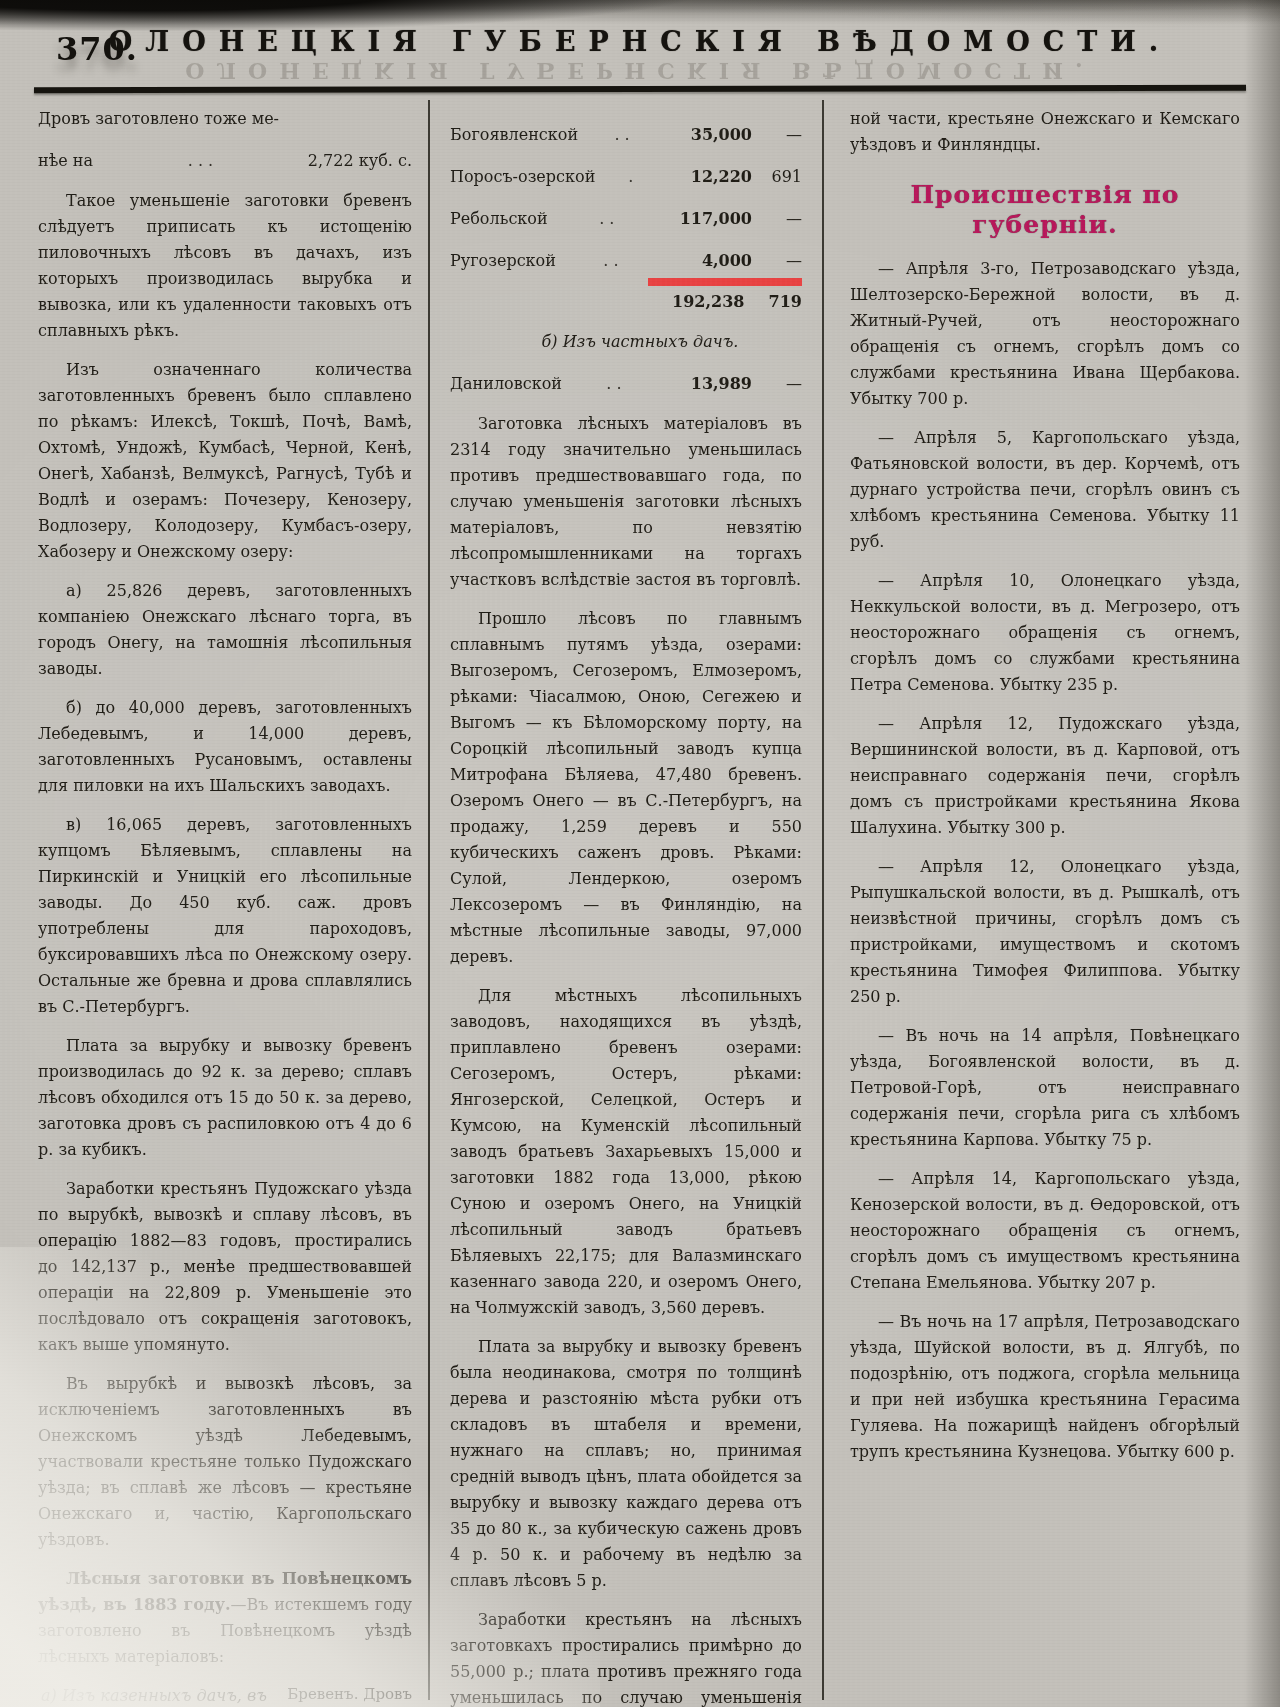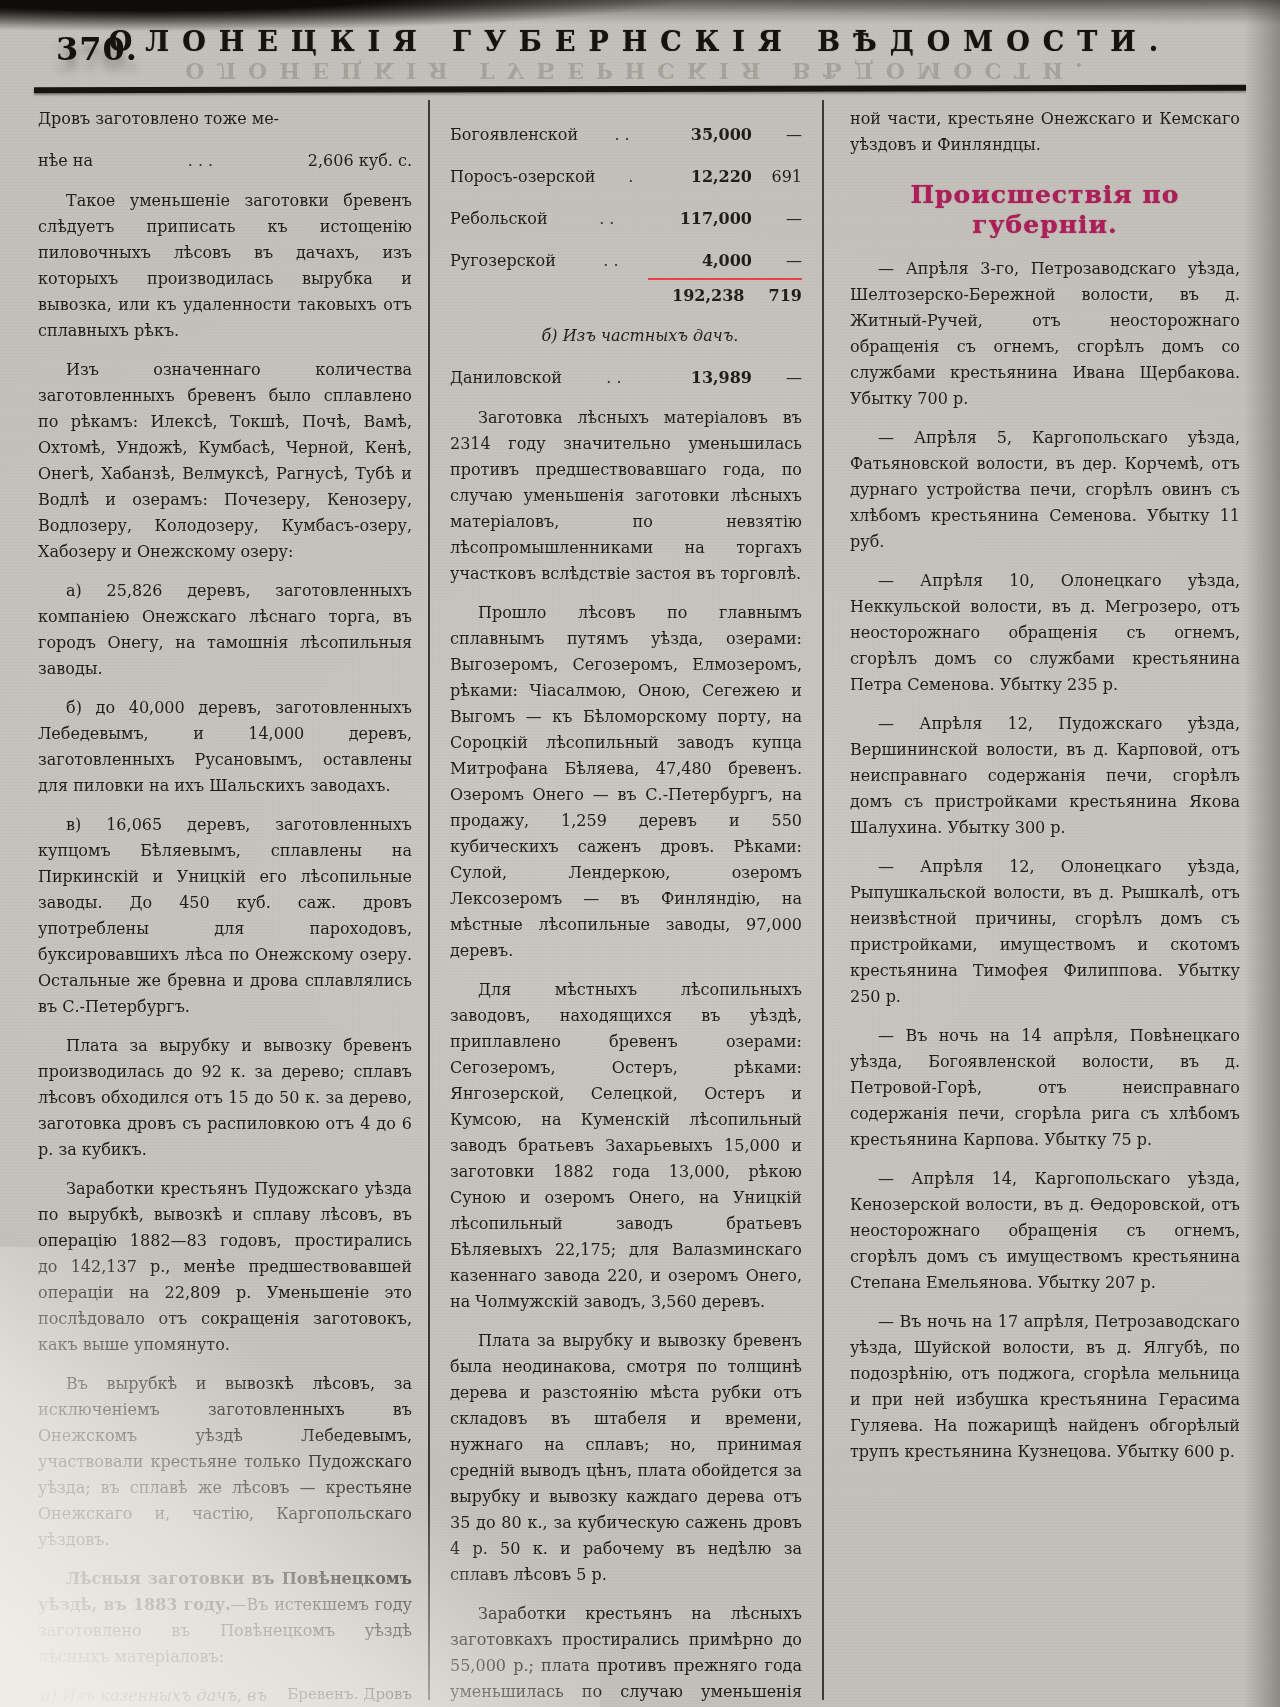--- a/index.html
+++ b/index.html
@@ -68,21 +68,21 @@
   
   .lrow{display:flex;align-items:baseline;margin:16px 0 4px;}
   .lrow .lbl{white-space:nowrap;}
   .lrow .dots{flex:1;text-align:center;overflow:hidden;white-space:nowrap;color:#35312a;}
   .lrow .num1{width:86px;text-align:right;white-space:nowrap;font-weight:bold;}
   .lrow .num2{width:50px;text-align:right;white-space:nowrap;}
   .tbl-caption{font-style:italic;margin:6px 0 2px;display:flex;justify-content:space-between;align-items:flex-start;}
   .tbl-caption .cap{width:232px;text-align:center;}
   .tbl-heads{text-align:right;width:132px;line-height:22px;font-style:normal;font-size:15px;}
   .sum-row{display:flex;justify-content:flex-end;margin:2px 0 14px;font-weight:bold;}
-  .sum-row .nums{border-top:2px solid #ef4444;padding-top:3px;}
+  .sum-row .nums{border-top:8px solid #ef4444;padding-top:3px;}
   .sum-row .num1{display:inline-block;width:96px;text-align:right;}
   .sum-row .num2{display:inline-block;width:52px;text-align:right;}
   .subcap{font-style:italic;text-align:center;margin:10px 0 12px;text-indent:0;}
   
   .section-heading{
     text-align:center;font-weight:bold;font-size:25px;line-height:30px;
     margin:22px 0 16px;text-indent:0;letter-spacing:1px;color:#be185d;
     text-shadow:0 0 1px rgba(16,14,10,.65);
   }
   .spacer{height:10px;}
@@ -98,21 +98,21 @@
   <div class="head-rule"></div>
 
   <div class="vrule one"></div>
   <div class="vrule two"></div>
 
   <div class="col c1">
     <p class="noindent">Дровъ заготовлено тоже ме-</p>
     <div class="lrow">
       <span class="lbl">нѣе на</span>
       <span class="dots">.     .     .</span>
-      <span class="lbl">2,606 куб. с.</span>
+      <span class="lbl">2,722 куб. с.</span>
     </div>
     <div class="spacer"></div>
     <p>Такое уменьшеніе заготовки бревенъ слѣдуетъ приписать къ истощенію пиловочныхъ лѣсовъ въ дачахъ, изъ которыхъ производилась вырубка и вывозка, или къ удаленности таковыхъ отъ сплавныхъ рѣкъ.</p>
     <p>Изъ означеннаго количества заготовленныхъ бревенъ было сплавлено по рѣкамъ: Илексѣ, Токшѣ, Почѣ, Вамѣ, Охтомѣ, Ундожѣ, Кумбасѣ, Черной, Кенѣ, Онегѣ, Хабанзѣ, Велмуксѣ, Рагнусѣ, Тубѣ и Водлѣ и озерамъ: Почезеру, Кенозеру, Водлозеру, Колодозеру, Кумбасъ-озеру, Хабозеру и Онежскому озеру:</p>
     <p>а) 25,826 деревъ, заготовленныхъ компаніею Онежскаго лѣснаго торга, въ городъ Онегу, на тамошнія лѣсопильныя заводы.</p>
     <p>б) до 40,000 деревъ, заготовленныхъ Лебедевымъ, и 14,000 деревъ, заготовленныхъ Русановымъ, оставлены для пиловки на ихъ Шальскихъ заводахъ.</p>
     <p>в) 16,065 деревъ, заготовленныхъ купцомъ Бѣляевымъ, сплавлены на Пиркинскій и Уницкій его лѣсопильные заводы. До 450 куб. саж. дровъ употреблены для пароходовъ, буксировавшихъ лѣса по Онежскому озеру. Остальные же бревна и дрова сплавлялись въ С.-Петербургъ.</p>
     <p>Плата за вырубку и вывозку бревенъ производилась до 92 к. за дерево; сплавъ лѣсовъ обходился отъ 15 до 50 к. за дерево, заготовка дровъ съ распиловкою отъ 4 до 6 р. за кубикъ.</p>
     <p>Заработки крестьянъ Пудожскаго уѣзда по вырубкѣ, вывозкѣ и сплаву лѣсовъ, въ операцію 1882—83 годовъ, простирались до 142,137 р., менѣе предшествовавшей операціи на 22,809 р. Уменьшеніе это послѣдовало отъ сокращенія заготовокъ, какъ выше упомянуто.</p>
     <p>Въ вырубкѣ и вывозкѣ лѣсовъ, за исключеніемъ заготовленныхъ въ Онежскомъ уѣздѣ Лебедевымъ, участвовали крестьяне только Пудожскаго уѣзда; въ сплавѣ же лѣсовъ — крестьяне Онежскаго и, частію, Каргопольскаго уѣздовъ.</p>

